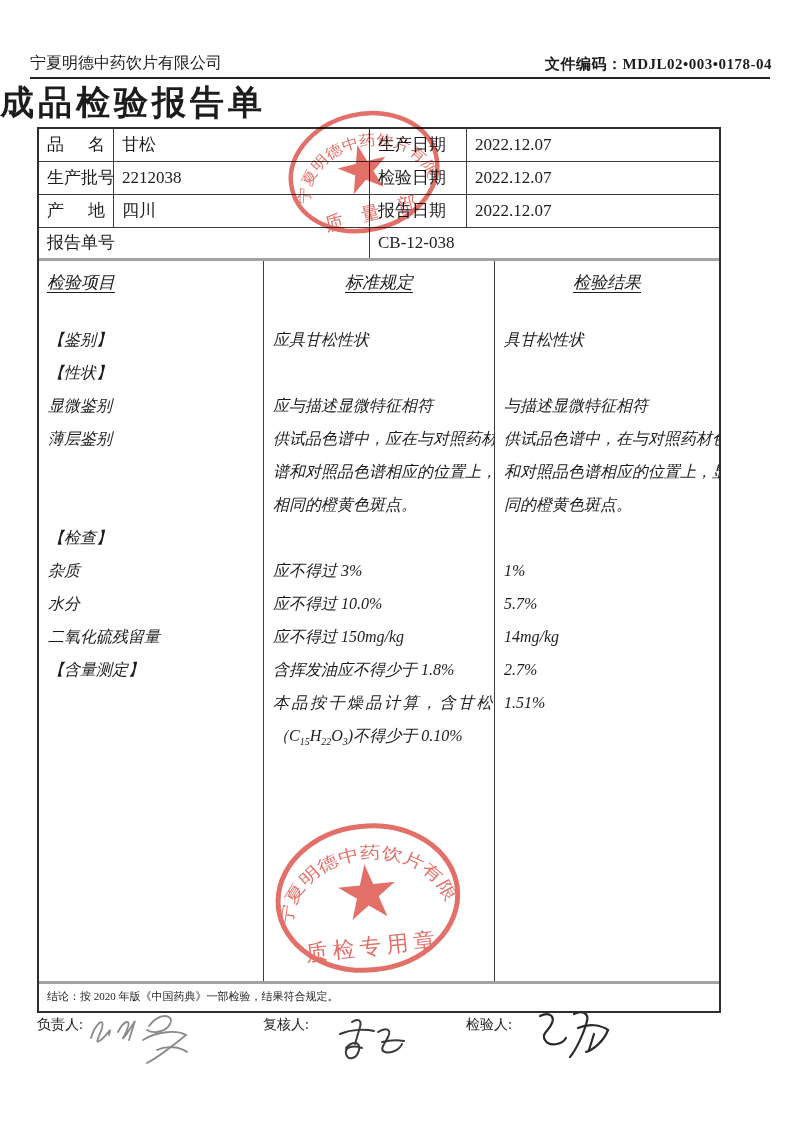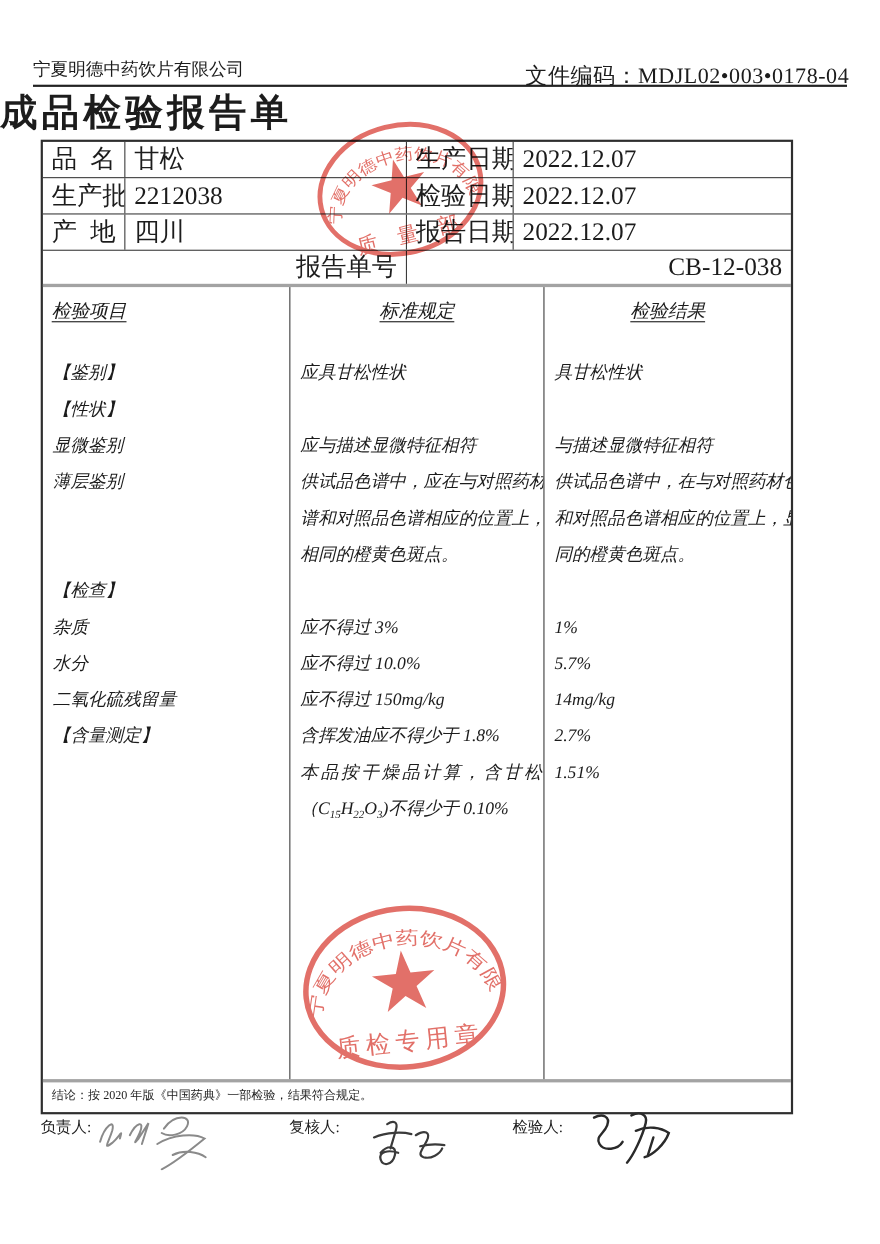--- a/index.html
+++ b/index.html
@@ -1,36 +1,36 @@
 <!DOCTYPE html>
 <html><head>
 <meta charset="utf-8">
 <style>
   html,body{margin:0;padding:0;background:#ffffff;}
   .page{position:relative;width:800px;height:1131px;background:#fff;
         font-family:"Liberation Serif","DejaVu Serif",serif;color:#1c1c1c;overflow:hidden;}
 
   
   .hdr-left{position:absolute;left:30px;top:53px;font-size:16px;}
-  .hdr-right{position:absolute;right:28px;top:55px;font-size:20px;letter-spacing:.5px;}
+  .hdr-right{position:absolute;right:28px;top:55px;font-size:15px;letter-spacing:.5px;font-weight:bold;}
   .hdr-rule{position:absolute;left:30px;right:30px;top:77px;border-top:2px solid #222;}
   .title{position:absolute;left:0;right:0;top:80px;
          font-size:34px;font-weight:bold;letter-spacing:4px;}
 
   
   .tbl{position:absolute;left:37px;top:127px;width:680px;border:2px solid #2e2e2e;background:transparent;}
   .irow{display:grid;grid-template-columns:75px 256px 97px 1fr;height:33px;
         box-sizing:border-box;border-bottom:1px solid #3c3c3c;}
   .cell{box-sizing:border-box;border-right:1px solid #3c3c3c;padding:0 8px;
-        font-size:23px;line-height:32px;white-space:nowrap;overflow:hidden;}
+        font-size:17px;line-height:32px;white-space:nowrap;overflow:hidden;}
   .cell.last{border-right:none;}
   .cell.just{text-align:justify;text-align-last:justify;}
   .report-row{display:grid;grid-template-columns:331px 1fr;height:33px;box-sizing:border-box;
               border-bottom:3px solid #a3a3a3;}
-  .report-row .cell{line-height:30px;text-align:right;}
+  .report-row .cell{line-height:30px;}
 
   .main-grid{display:grid;grid-template-columns:225px 231px 1fr;height:723px;
              box-sizing:border-box;border-bottom:3px solid #a3a3a3;font-style:italic;}
   .mcol{box-sizing:border-box;border-right:1px solid #3c3c3c;overflow:hidden;}
   .mcol.last{border-right:none;}
   .col-hdr{height:62px;padding-top:10px;font-size:17px;box-sizing:border-box;}
   .col-hdr.left{padding-left:8px;text-align:left;}
   .col-hdr.center{text-align:center;}
   .u{text-decoration:underline;text-underline-offset:4px;}
   .ln{height:33px;line-height:33px;font-size:16px;white-space:nowrap;padding-left:9px;}

